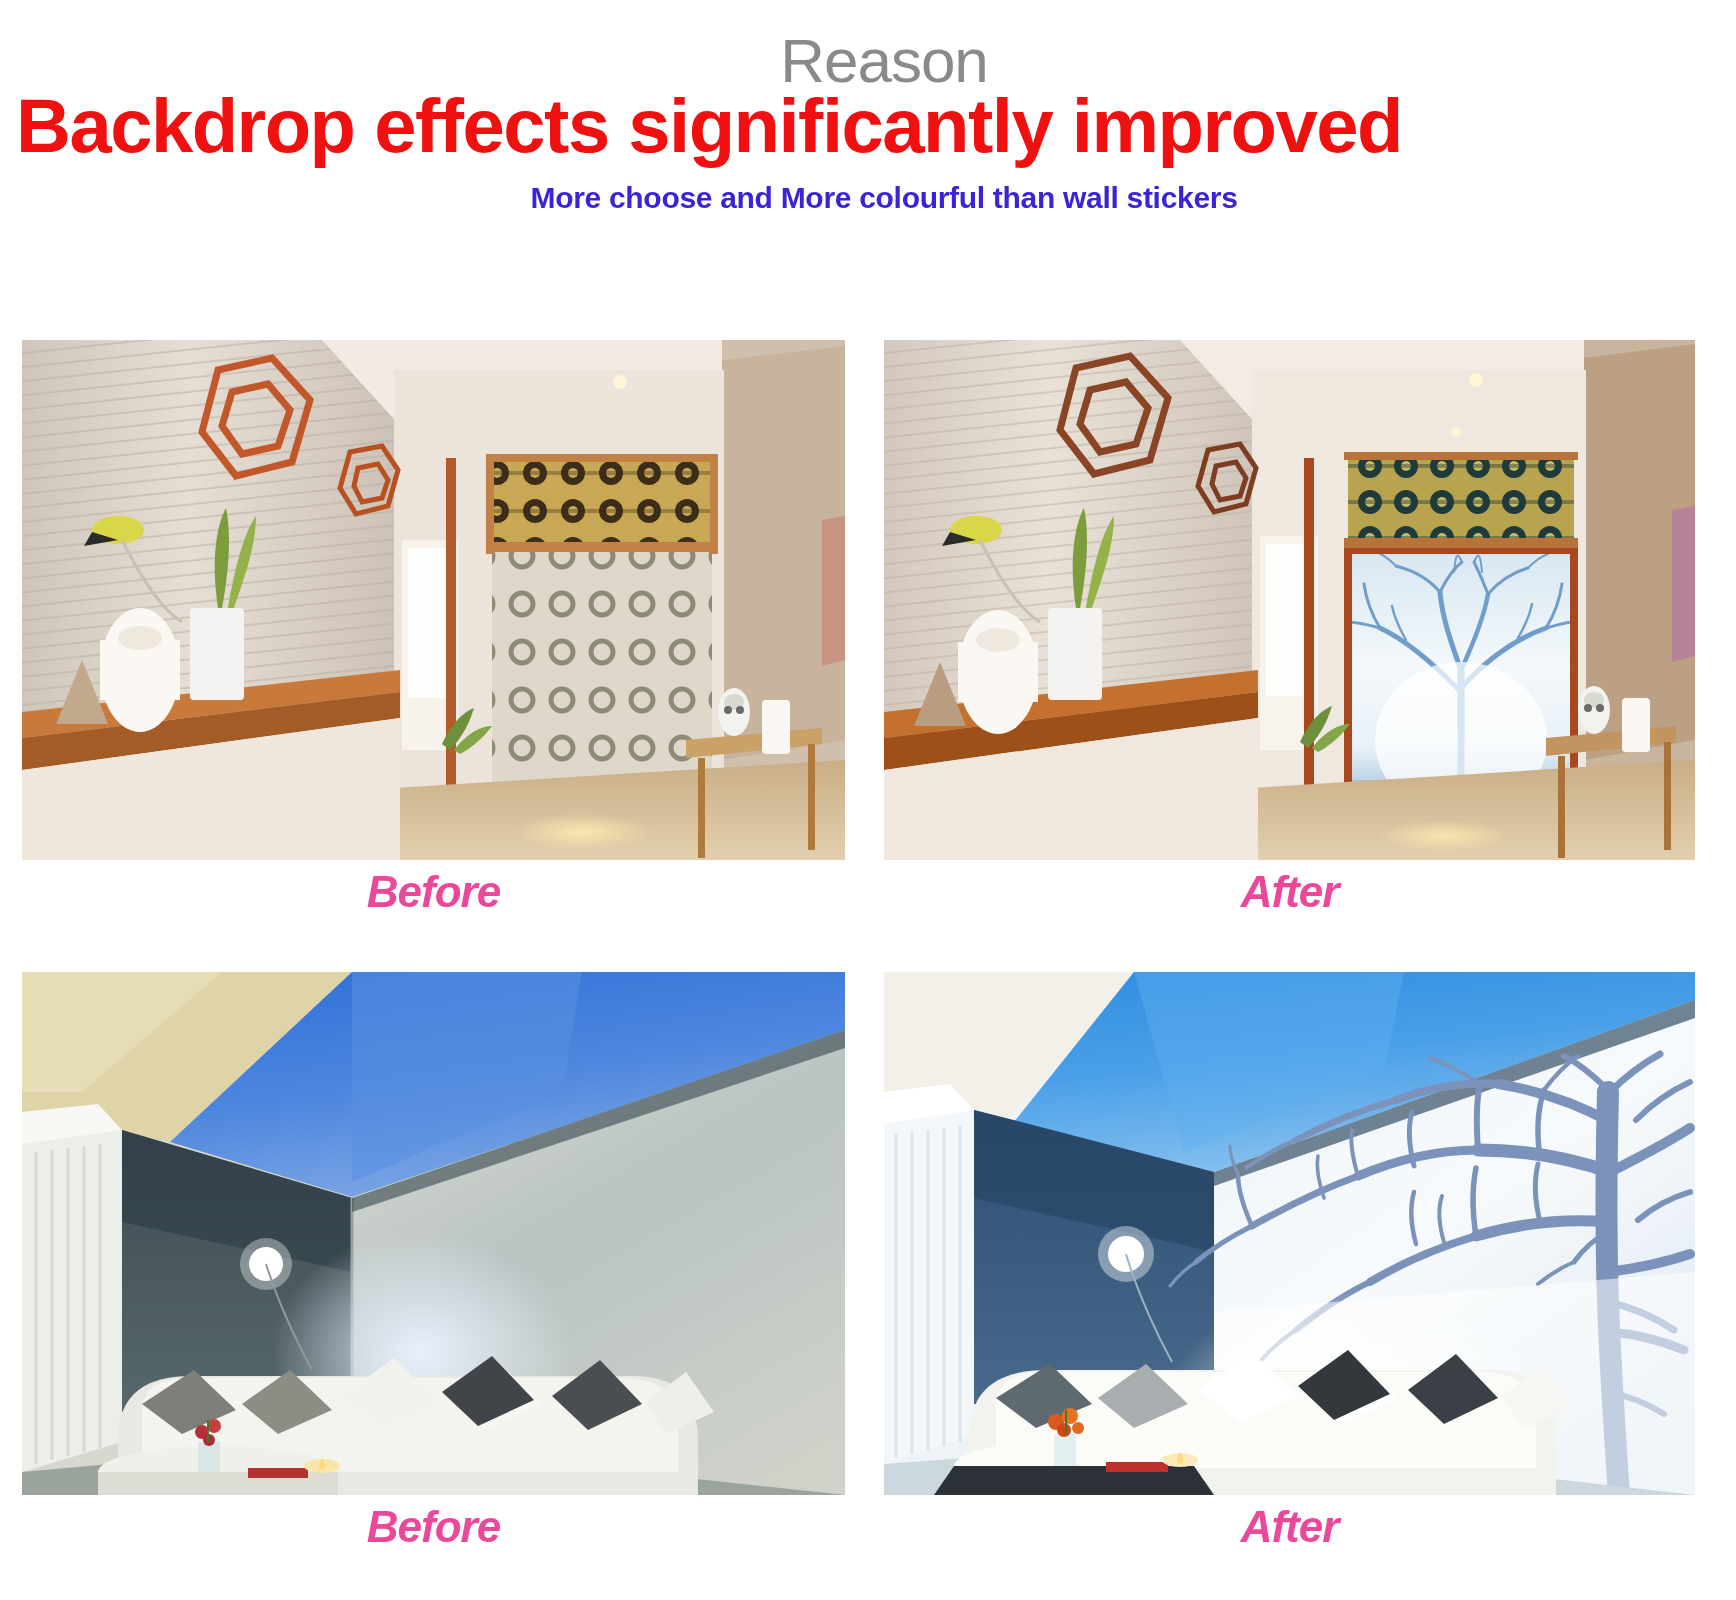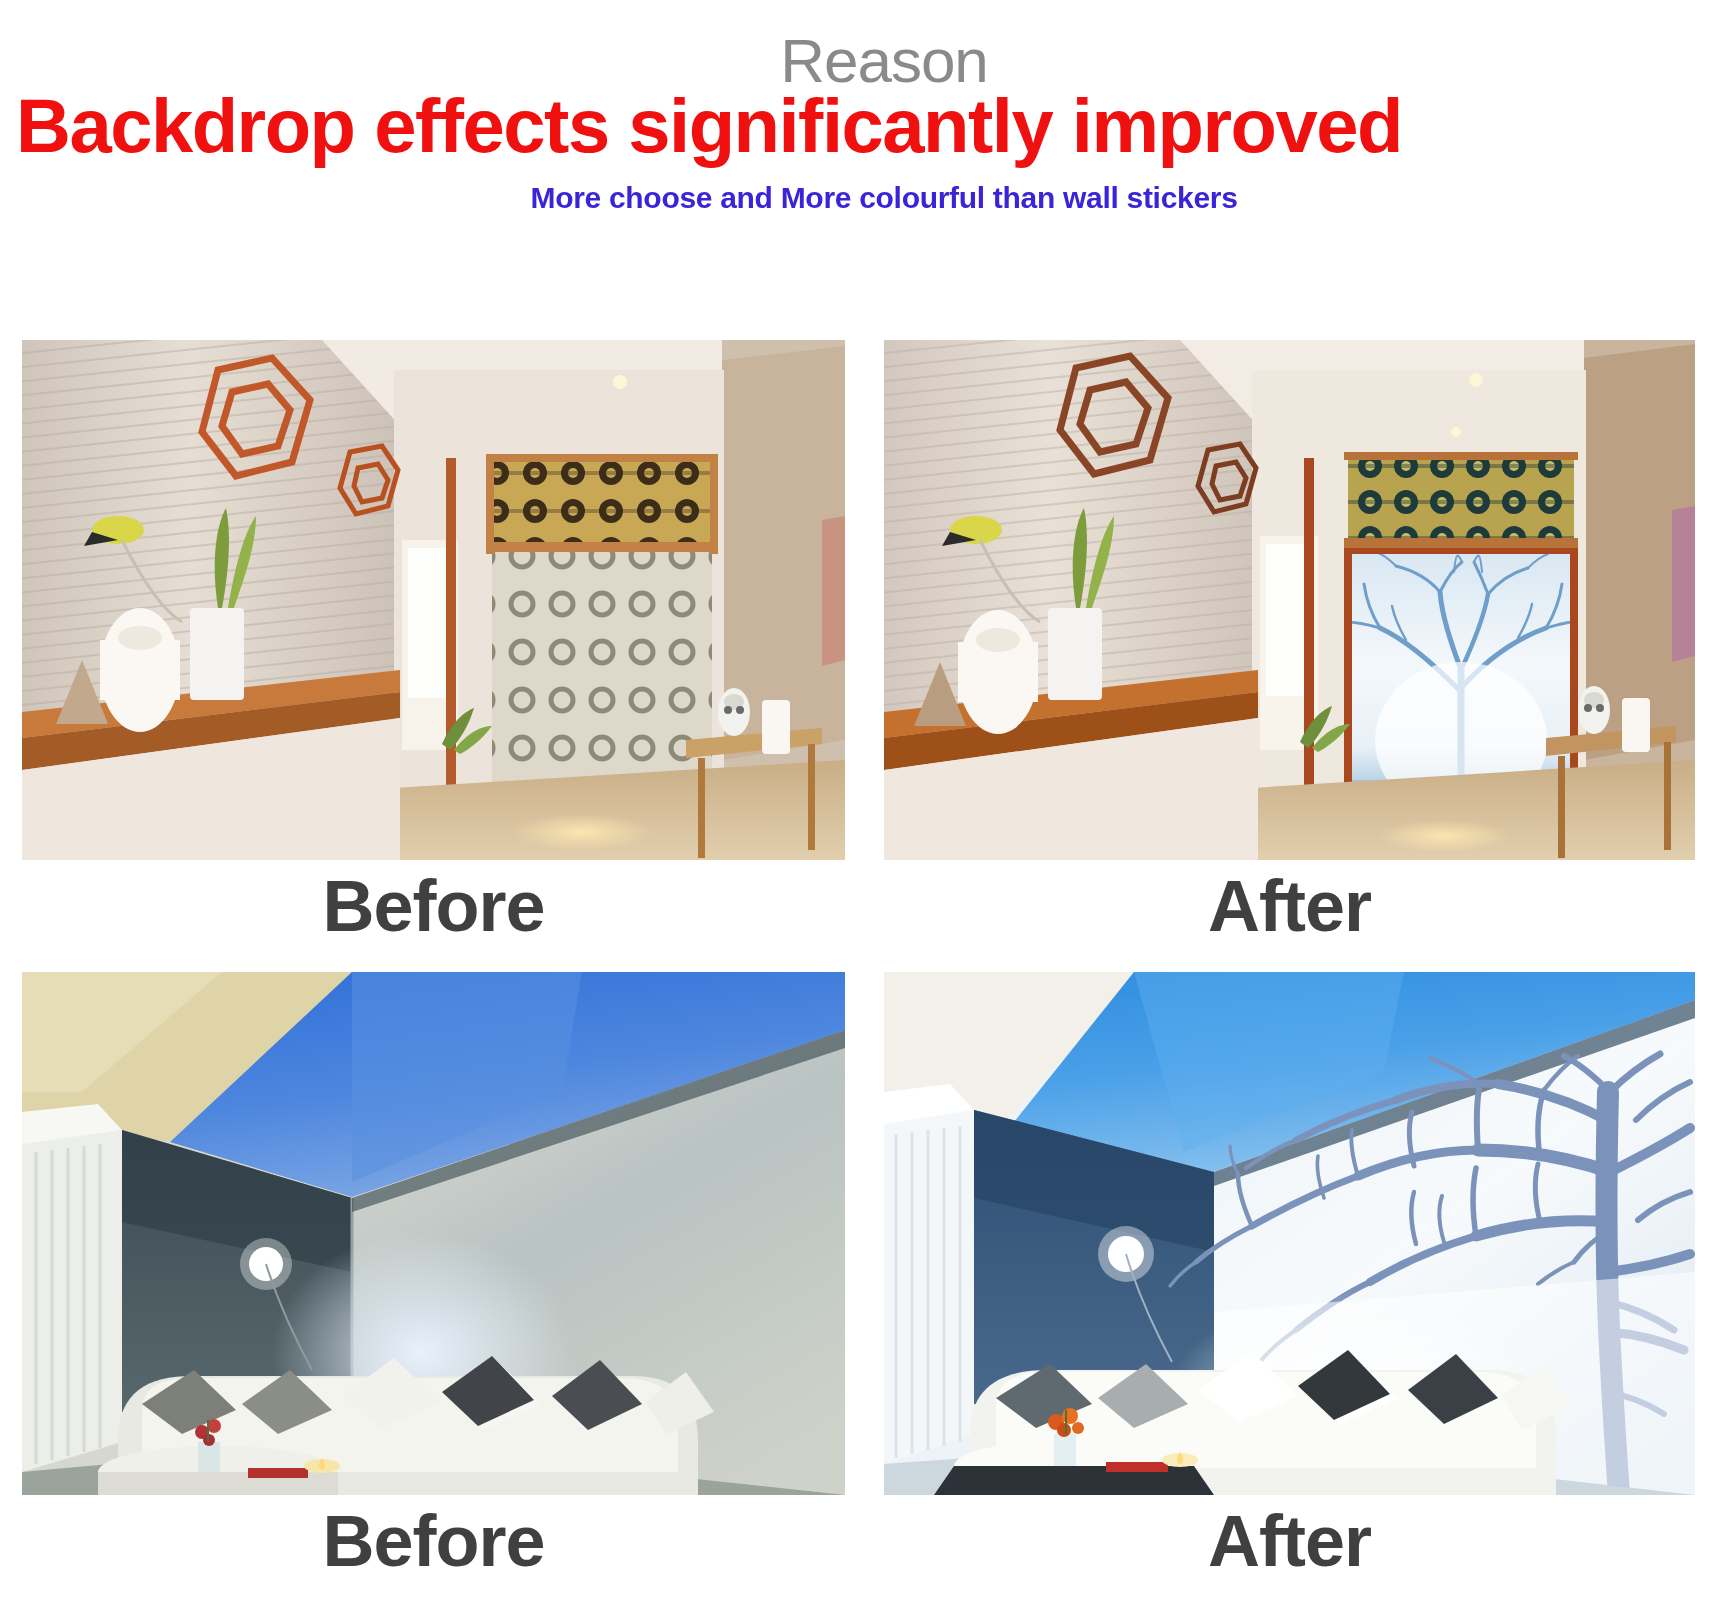--- a/index.html
+++ b/index.html
@@ -46,21 +46,21 @@
   .sub .l1{display:block;white-space:nowrap;}
   .sub .l2{display:block;white-space:nowrap;}
 
   
   .photo{position:absolute;overflow:hidden;background:#ddd;}
   .p-tl{left:22px;  top:340px;  width:823px; height:520px;}
   .p-tr{left:884px; top:340px;  width:811px; height:520px;}
   .p-bl{left:22px;  top:972px;  width:823px; height:523px;}
   .p-br{left:884px; top:972px;  width:811px; height:523px;}
 
-  .cap{position:absolute;font-size:72px;font-weight:bold;color:#404040;line-height:1;letter-spacing:-1px;}
+  .cap{position:absolute;font-size:44px;font-weight:bold;color:#ec4899;line-height:1;letter-spacing:-1px;font-style:italic;}
   .cap-tl{left:22px;  top:870px;  width:823px; text-align:center;}
   .cap-tr{left:884px; top:870px;  width:811px; text-align:center;}
   .cap-bl{left:22px;  top:1505px; width:823px; text-align:center;}
   .cap-br{left:884px; top:1505px; width:811px; text-align:center;}
 
   .scene{position:absolute;inset:0;}
   svg.scene{display:block;}
 </style>
 </head>
 <body>

